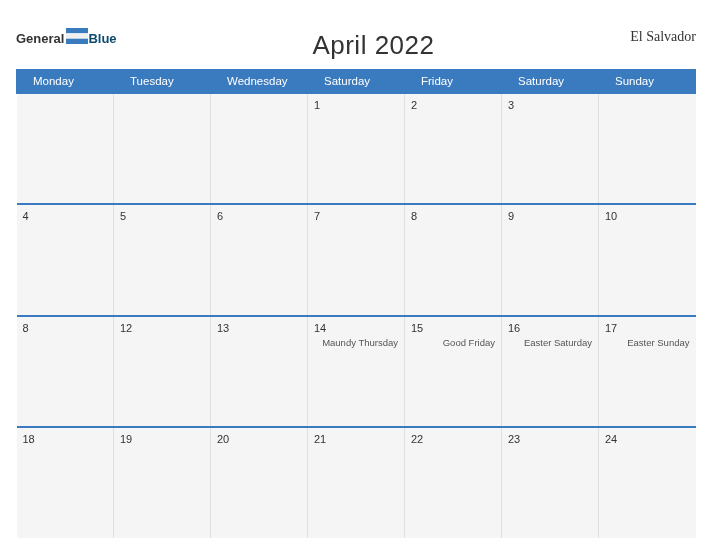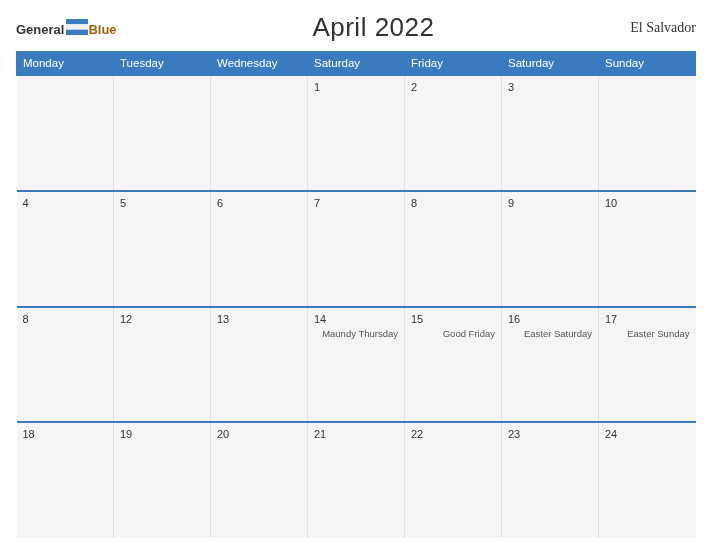--- a/index.html
+++ b/index.html
@@ -31,56 +31,57 @@
       font-weight: bold;
       color: #333;
       line-height: 1;
     }
     .logo-general {
       color: #333;
       font-size: 13px;
       font-weight: bold;
     }
     .logo-blue {
-      color: #a16207;
+      color: #0c4a6e;
       font-size: 13px;
       font-weight: bold;
     }
     .logo-flag {
       width: 22px;
       height: 16px;
       margin-left: 2px;
       display: inline-block;
       position: relative;
       top: -1px;
     }
     .calendar-title {
       font-size: 26px;
       font-weight: 300;
       color: #333;
       letter-spacing: 0.5px;
+      margin-top: 18px;
     }
     .country {
       font-size: 14px;
       color: #333;
       font-weight: normal;
       font-family: Liberation Serif, serif;
     }
     
     .calendar {
       width: 100%;
       border-collapse: collapse;
       flex: 1;
     }
     .calendar thead tr th {
       background: #3a7abf;
       color: #fff;
       font-size: 11.5px;
       font-weight: normal;
-      padding: 5px 6px;
+      padding: 5px 16px;
       text-align: left;
       border: 1px solid #3a7abf;
     }
     .calendar tbody tr {
       border-top: 2px solid #3a7abf;
     }
     .calendar tbody tr td {
       vertical-align: top;
       padding: 5px 6px;
       font-size: 11px;

